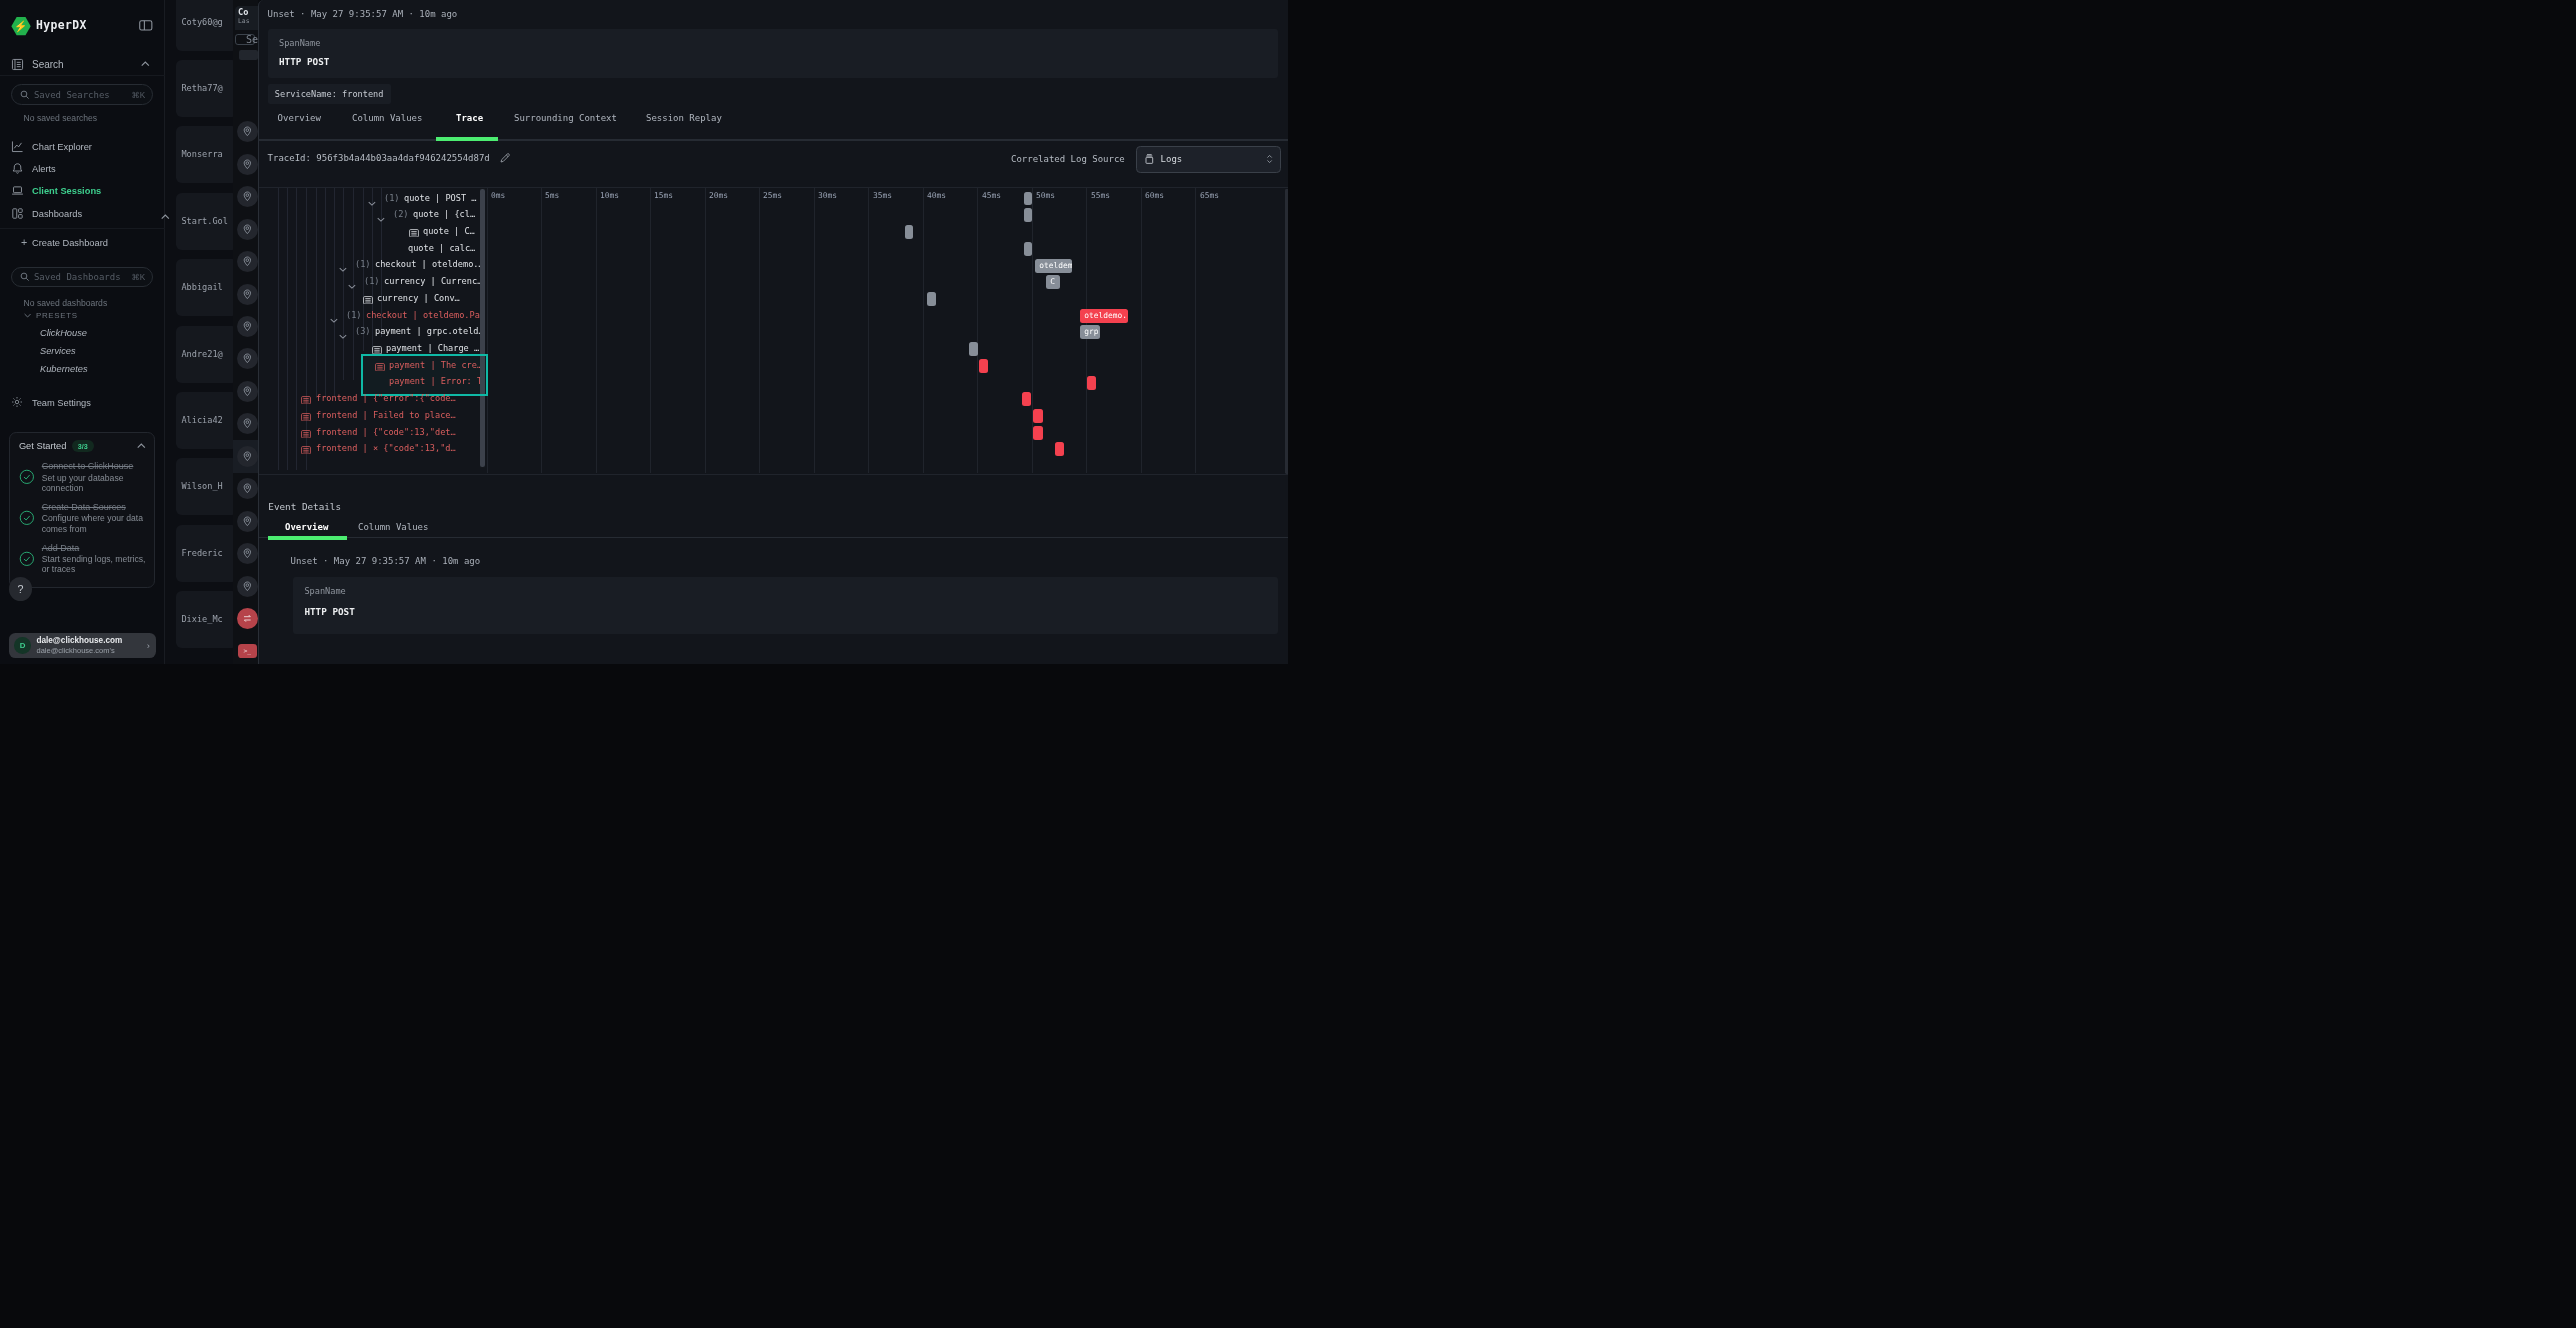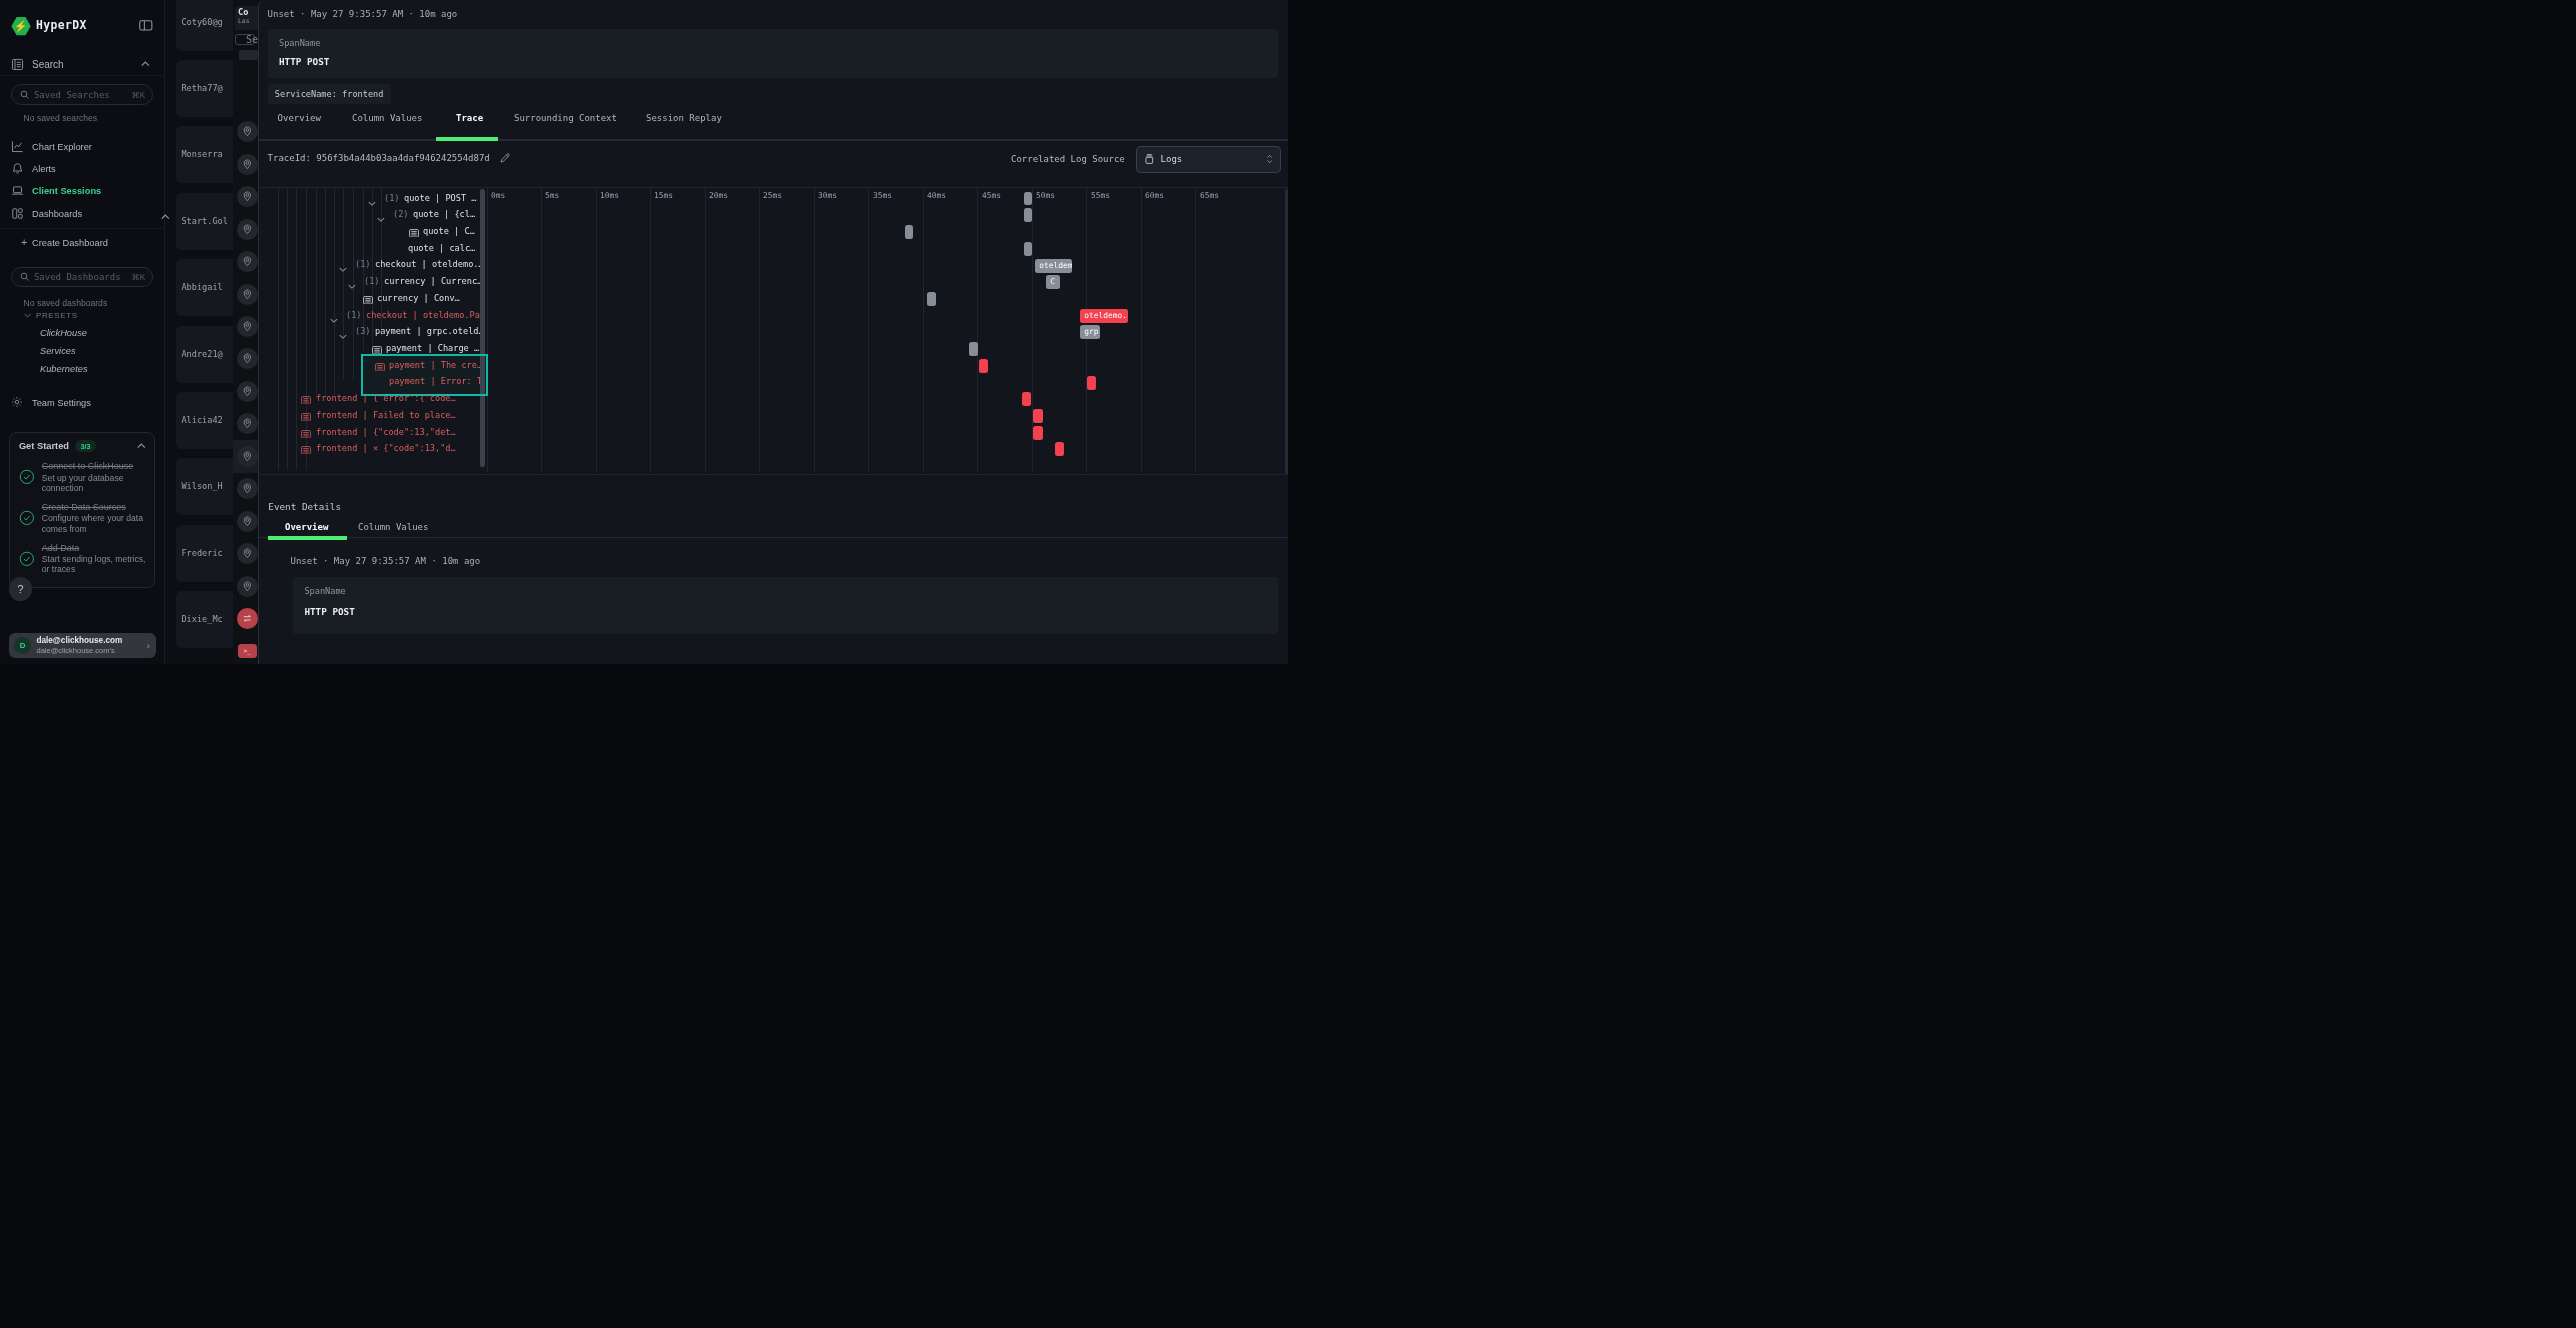--- a/index.html
+++ b/index.html
@@ -21,21 +21,21 @@
   .pill { position:absolute; left:11.4px; width:142px; height:21px; border:0.7px solid #272c33; border-radius:10.7px; background:#0d1015;
           display:flex; align-items:center; padding:0 7.2px; gap:5px; }
   .pill .ph { color:#565d66; font-size:9px; font-family:"DejaVu Sans Mono",monospace; flex:1; }
   .pill .kbd { color:#565d66; font-size:8.2px; }
   .muted-line { position:absolute; left:23.6px; font-size:8.6px; color:#6d747d; }
   .navrow { position:absolute; left:0; width:184px; height:18.6px; }
   .navrow .side-label.active { color:#3ecf8e; font-weight:bold; }
   .preset-item { position:absolute; left:40px; font-size:9.3px; color:#aeb4bc;font-style:italic; }
   #gs-card { position:absolute; left:9.3px; top:432px; width:146px; height:156px; background:#0f1116; border:0.7px solid #23272e; border-radius:7.2px; padding:7.2px 8.6px; }
   .gs-head { display:flex; align-items:center; gap:5.7px; }
-  .gs-title { font-size:9.3px; font-weight:bold; color:#c3c8ce; }
+  .gs-title { font-size:9.3px; font-weight:normal; color:#c3c8ce; }
   .gs-badge { background:#12291f; color:#3ecf8e; font-size:7.2px; font-weight:bold; border-radius:6.4px; padding:1.4px 5.7px; }
   .gs-chev { margin-left:auto; width:8.6px; height:5.7px; color:#8f959e; }
   .gs-item { display:flex; align-items:center; gap:7.2px; margin-top:9.3px; }
   .gs-check { width:15.7px; height:15.7px; flex:0 0 15.7px; color:#27a770; }
   .gs-item-title { font-size:9px; color:#757c85; text-decoration:line-through; line-height:1.18; }
   .gs-item-desc { font-size:8.6px; color:#878d95; line-height:1.18; margin-top:0.7px; }
   #help-fab { position:absolute; left:8.6px; top:577px; width:23.6px; height:23.6px; border-radius:50%; background:#26292f; color:#c8cdd3;
               display:flex; align-items:center; justify-content:center; font-size:10.7px; z-index:4; }
   #user-chip { position:absolute; left:8.6px; top:633px; width:147px; height:25px; background:#33363c; border-radius:6.4px; z-index:4;
                display:flex; align-items:center; padding:0 5.7px; gap:5.7px; }

